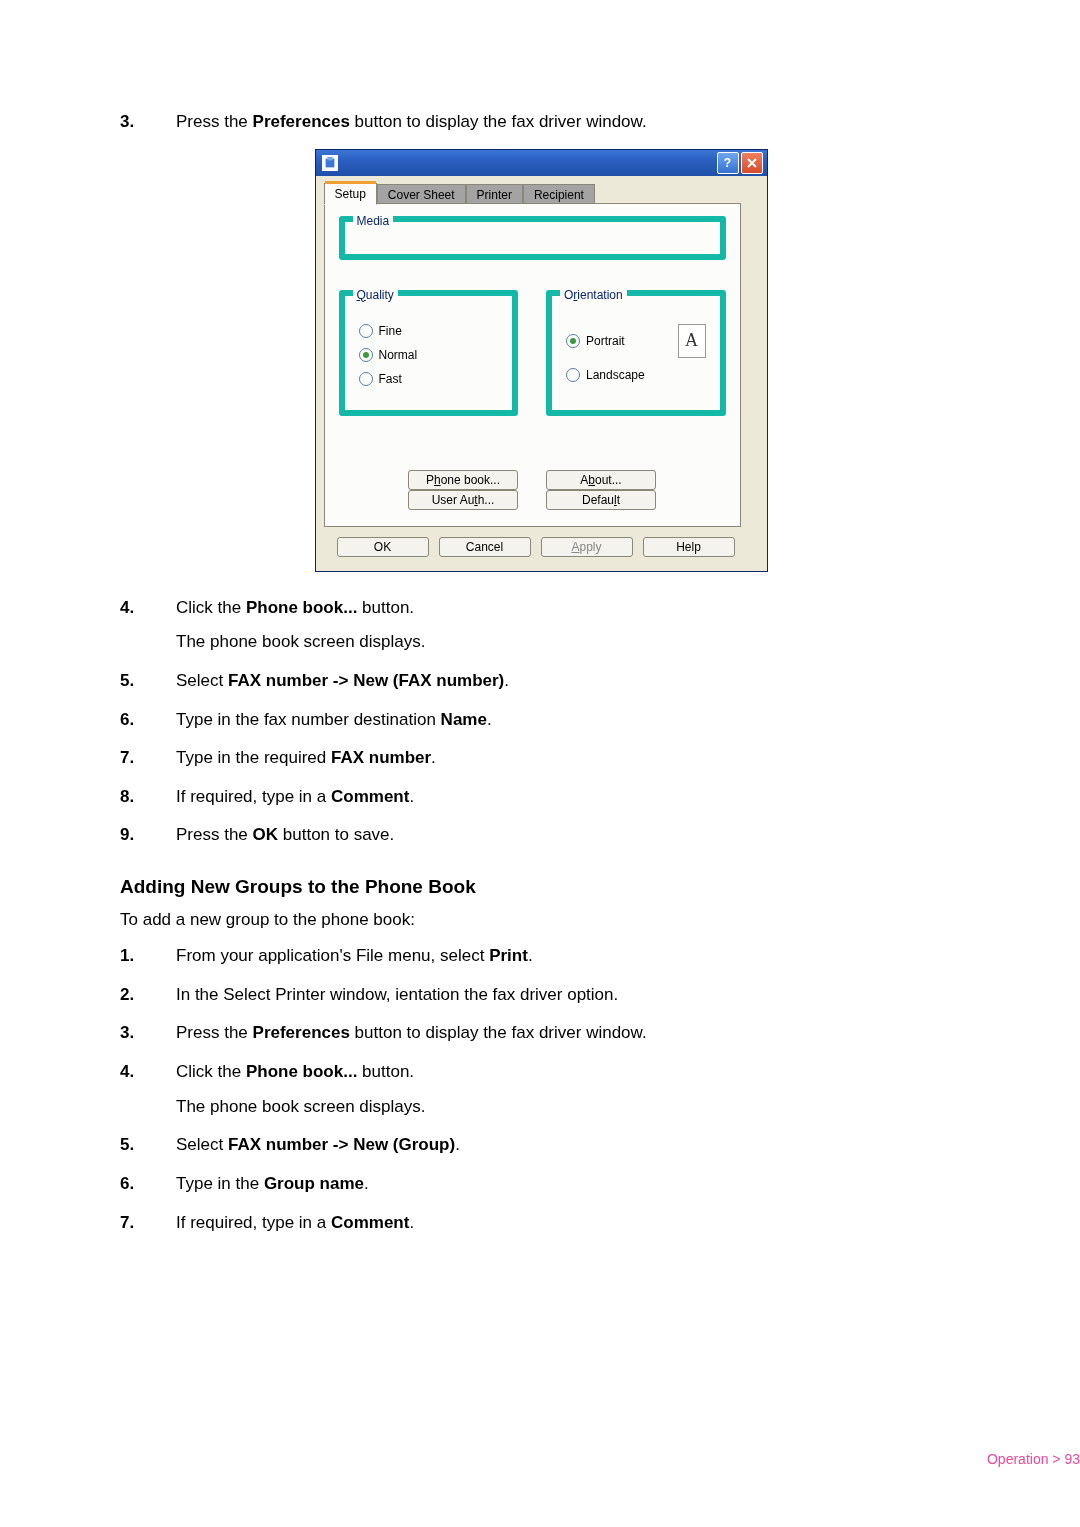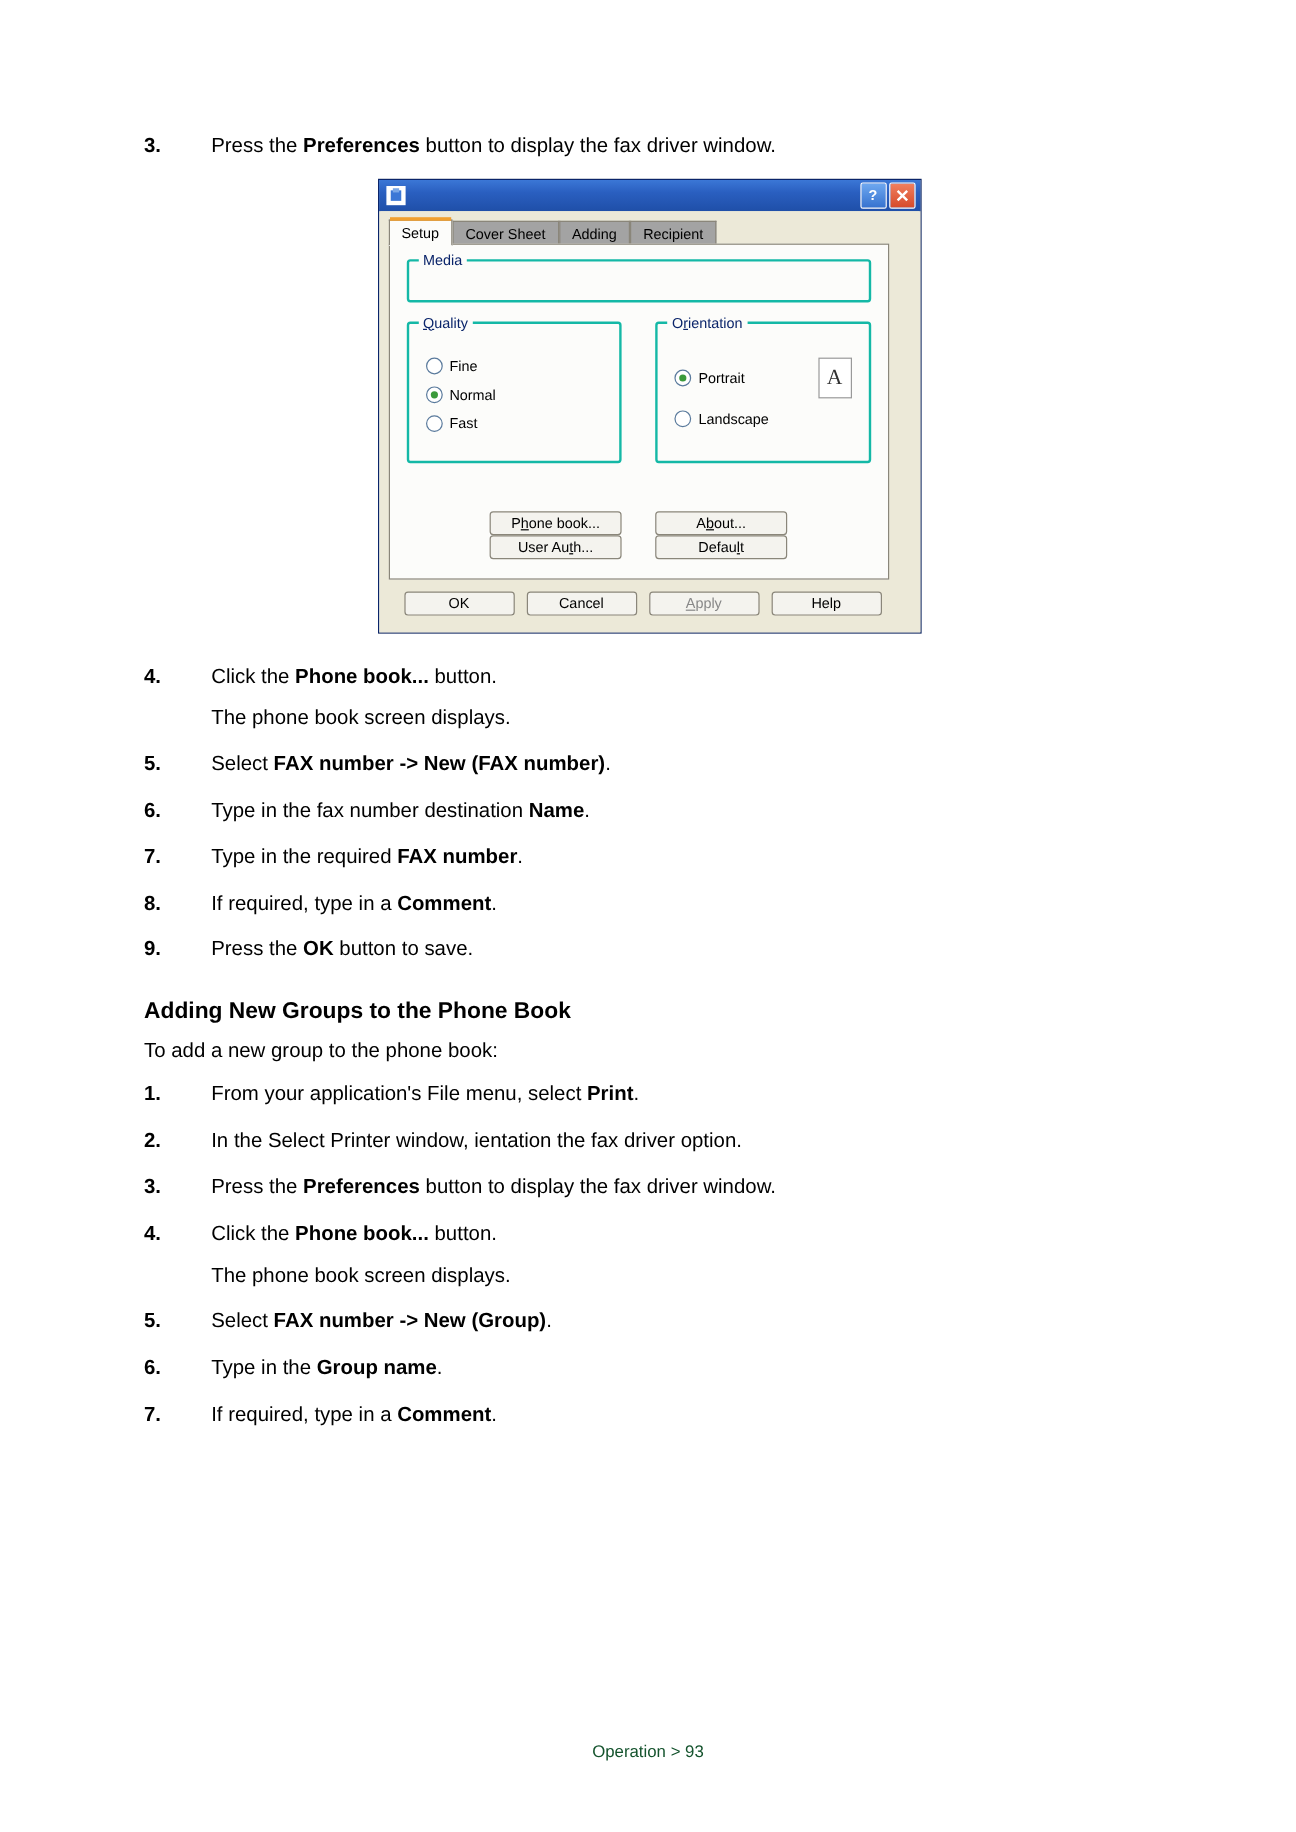--- a/index.html
+++ b/index.html
@@ -47,23 +47,23 @@
   }
   .intro {
     font-size: 17px;
     margin: 0 0 14px 0;
   }
   .footer {
     position: absolute;
     bottom: 60px;
     left: 0;
     right: 0;
-    text-align: center;
+    text-align: right;
     font-size: 14px;
-    color: #14532d;
+    color: #ec4899;
   }
 
   
   .dialog-wrap {
     width: 451px;
     margin: 14px auto 24px auto;
   }
   .dlg {
     width: 451px;
     border: 1px solid #0a246a;
@@ -143,25 +143,25 @@
     background: #f0a030;
   }
   .tabpanel {
     border: 1px solid #8a867a;
     background: #fcfcfa;
     padding: 12px 14px 16px 14px;
     position: relative;
     z-index: 1;
   }
   .groupbox {
-    border: 2px solid #14b8a6;
+    border: 6px solid #14b8a6;
     border-radius: 3px;
     position: relative;
     padding: 18px 14px 14px 14px;
-    margin-bottom: 16px;
+    margin-bottom: 30px;
   }
   .groupbox .gb-title {
     position: absolute;
     top: -8px;
     left: 8px;
     background: #fcfcfa;
     padding: 0 4px;
     color: #0a246a;
     font-size: 12px;
   }
@@ -283,21 +283,21 @@
         <span class="dlg-title-btn dlg-close">
           <svg viewBox="0 0 10 10" width="10" height="10">
               <path d="M1 1 L9 9 M9 1 L1 9" stroke="#fff" stroke-width="2"></path>
             </svg>
         </span>
       </div>
       <div class="dlg-client">
         <div class="tabs">
           <div class="tab active">Setup</div>
           <div class="tab">Cover Sheet</div>
-          <div class="tab">Adding</div>
+          <div class="tab">Printer</div>
           <div class="tab">Recipient</div>
         </div>
         <div class="tabpanel">
 
           <div class="groupbox">
             <span class="gb-title">Media</span>
           </div>
 
           <div class="two-col">
             <div class="groupbox">

